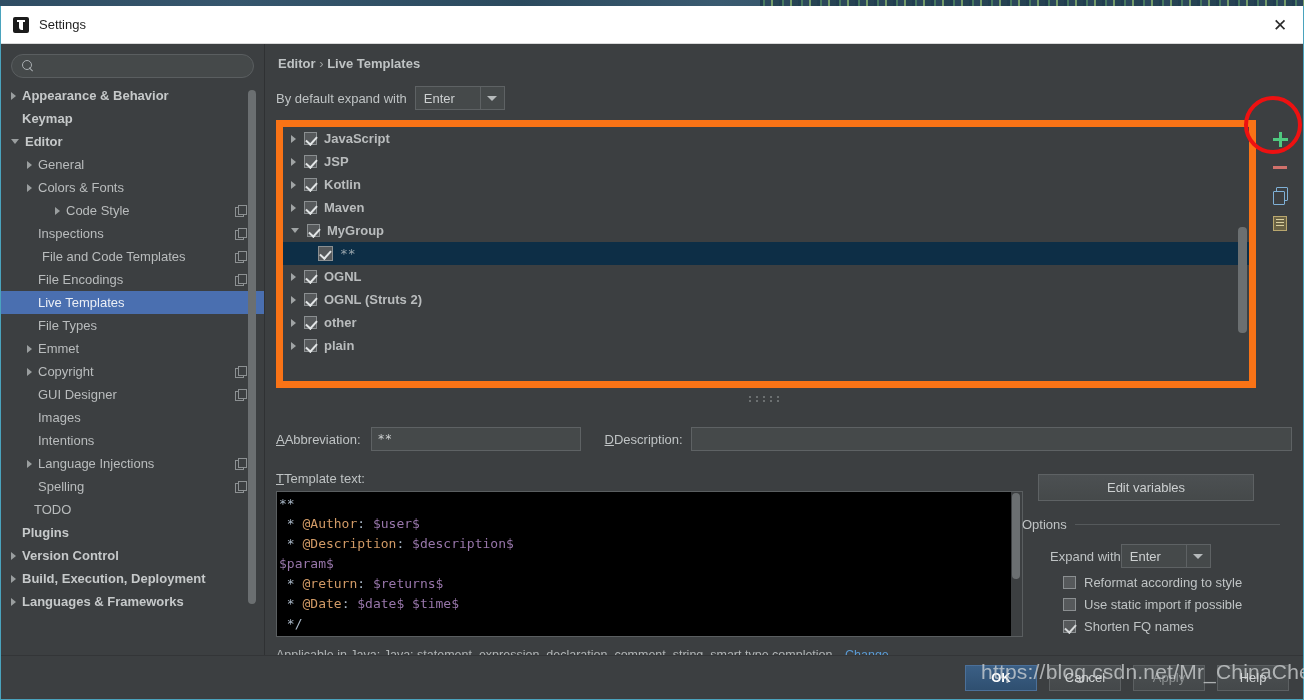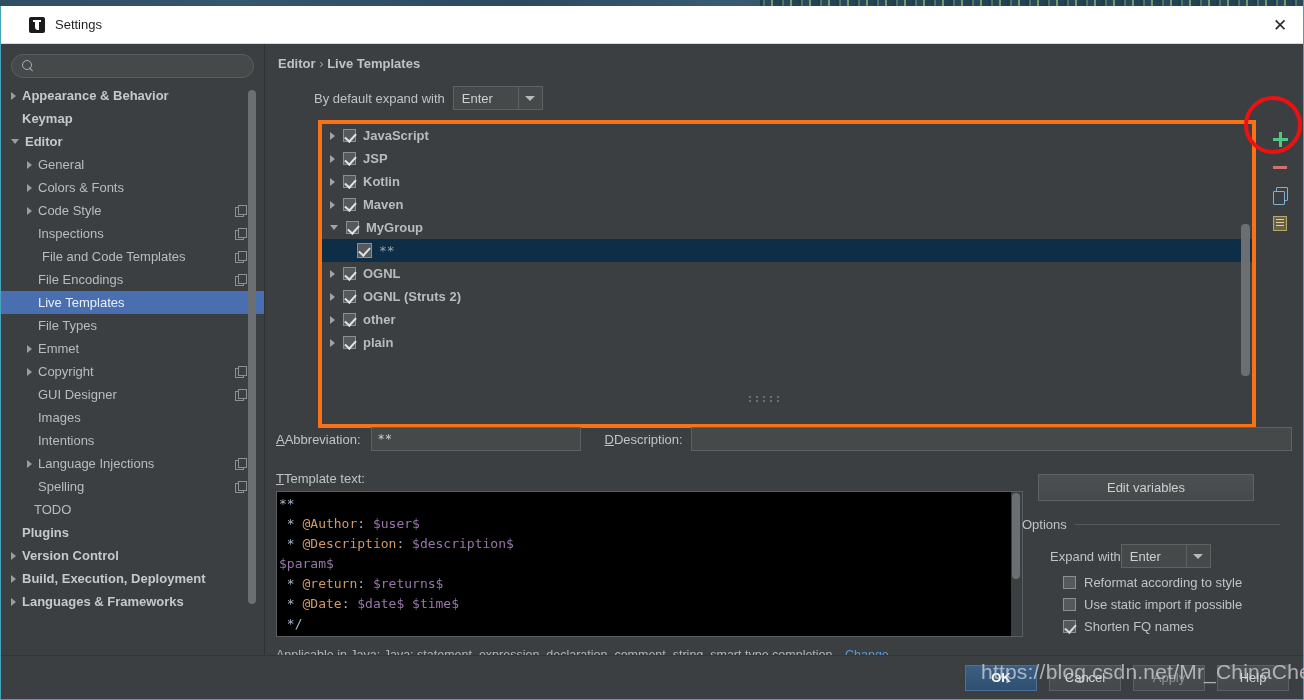--- a/index.html
+++ b/index.html
@@ -21,21 +21,21 @@
     opacity:.85;
   }
 
   
   .window {
     position: absolute; left: 0; top: 6px; width: 1304px; height: 694px;
     border: 1px solid #4aa3bd; border-top: none; background: #3c3f41;
   }
   .titlebar {
     height: 38px; background: #ffffff; display: flex; align-items: center;
-    padding: 0 0 0 28px; border-bottom: 1px solid #d9d9d9;
+    padding: 0 0 0 12px; border-bottom: 1px solid #d9d9d9;
   }
   .title-icon {
     width: 16px; height: 16px; background: #1b1b1b; border-radius: 2px;
     position: relative; flex: 0 0 auto; margin-right: 10px;
   }
   .title-icon::before{
     content:""; position:absolute; left:4px; top:3px; width:8px; height:2px; background:#fff;
   }
   .title-icon::after{
     content:""; position:absolute; left:6px; top:4px; width:4px; height:9px; background:#fff;
@@ -106,37 +106,37 @@
   .sb-track {
     position:absolute; right:8px; top:46px; bottom:52px; width:8px; background:transparent;
   }
   .sb-thumb { position:absolute; left:0; top:0; width:8px; height:100%; background:#6b6f71; border-radius:4px; }
 
   
   .main { flex:1 1 auto; position:relative; background:#3c3f41; padding:0 0 0 0; }
   .crumb { position:absolute; left:13px; top:12px; font-size:13px; font-weight:bold; color:#bfc3c4; }
   .crumb .sep { font-weight:normal; color:#9a9e9f; }
   .expandrow { position:absolute; left:11px; top:42px; display:flex; align-items:center; gap:8px; }
-  .expandrow .lbl { font-size:13px; color:#bfc3c4;margin-left:38px; }
+  .expandrow .lbl { font-size:13px; color:#bfc3c4; }
   .combo {
     display:flex; align-items:stretch; height:24px; border:1px solid #5e6264; background:#45494a;
   }
   .combo .val {
     min-width:64px; padding:0 8px; display:flex; align-items:center;
     font-size:13px; color:#cdd0d1;
   }
   .combo .arrowbox {
     width:24px; border-left:1px solid #5e6264; display:flex; align-items:center; justify-content:center;
   }
   .caret { width:0;height:0;border-left:5px solid transparent;border-right:5px solid transparent;border-top:5px solid #b6babb; }
 
   
   .grouptree {
-    position:absolute; left:11px; top:76px; right:47px; height:308px;
-    border:4px solid #f97316; background:#3c3f41; overflow:hidden;margin-left:42px;
+    position:absolute; left:11px; top:76px; right:47px; height:268px;
+    border:7px solid #f97316; background:#3c3f41; overflow:hidden;
   }
   .grow { display:flex; align-items:center; height:23px; padding-left:8px; white-space:nowrap; }
   .grow.selected { background:#0d2e46; }
   .garrow { width:0;height:0;border-left:5px solid #a0a4a5;border-top:4px solid transparent;border-bottom:4px solid transparent; margin-right:8px; flex:0 0 auto;}
   .garrow.down { border-left:4px solid transparent;border-right:4px solid transparent;border-top:5px solid #a0a4a5;border-bottom:none;}
   .chk {
     width:13px; height:13px; border:1px solid #8b8f91; background:#56595b; position:relative;
     flex:0 0 auto; margin-right:7px;
   }
   .chk.on::after{
@@ -299,21 +299,21 @@
               <span class="tlabel">Editor</span>
             </div>
             <div class="tnode" style="padding-left: 26px;">
               <span class="arrow "></span>
               <span class="tlabel">General</span>
             </div>
             <div class="tnode" style="padding-left: 26px;">
               <span class="arrow "></span>
               <span class="tlabel">Colors &amp; Fonts</span>
             </div>
-            <div class="tnode" style="padding-left: 26px;">
+            <div class="tnode" style="padding-left: 26px; margin-left: 28px;">
               <span class="arrow "></span>
               <span class="tlabel">Code Style</span>
               <span class="copy-glyph"></span>
             </div>
             <div class="tnode" style="padding-left: 26px;">
               <span class="arrow none"></span>
               <span class="tlabel">Inspections</span>
               <span class="copy-glyph"></span>
             </div>
             <div class="tnode" style="padding-left: 30px;">

